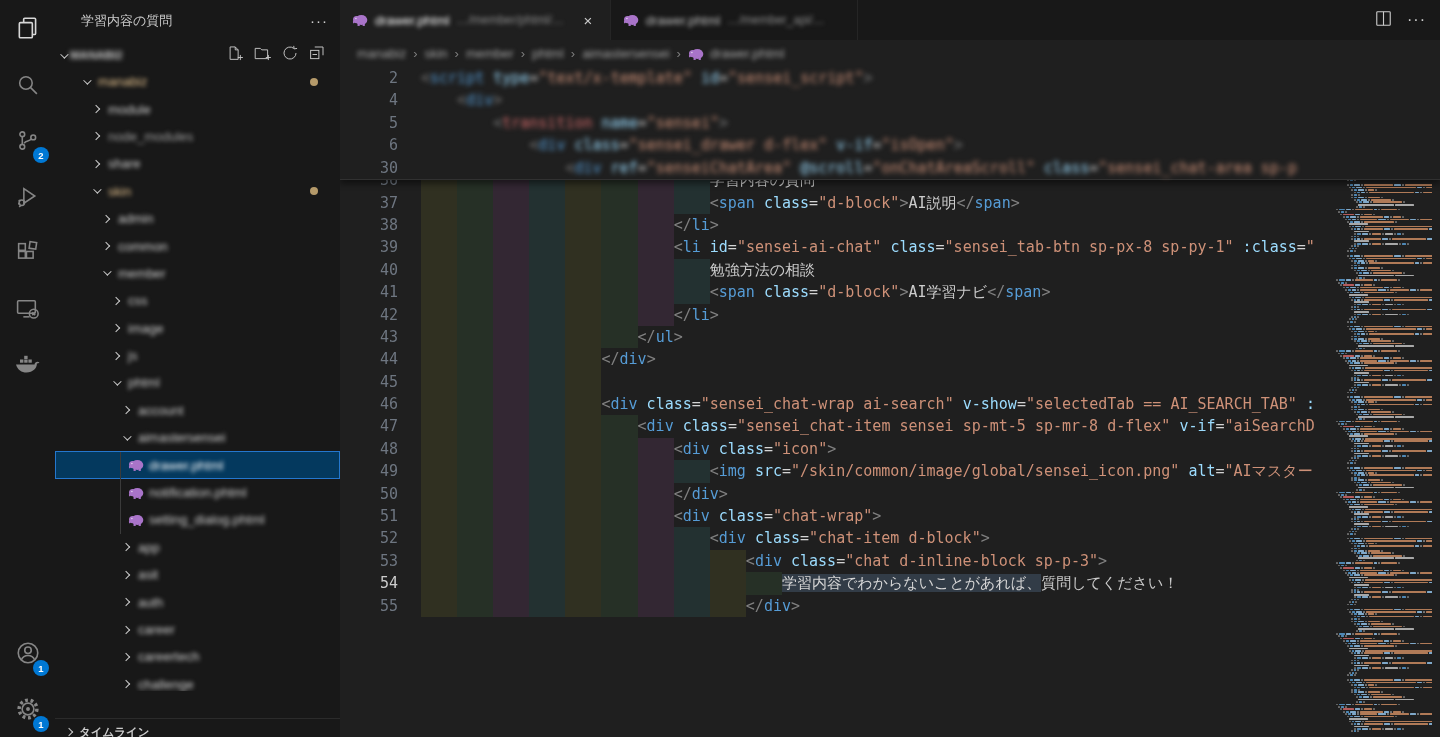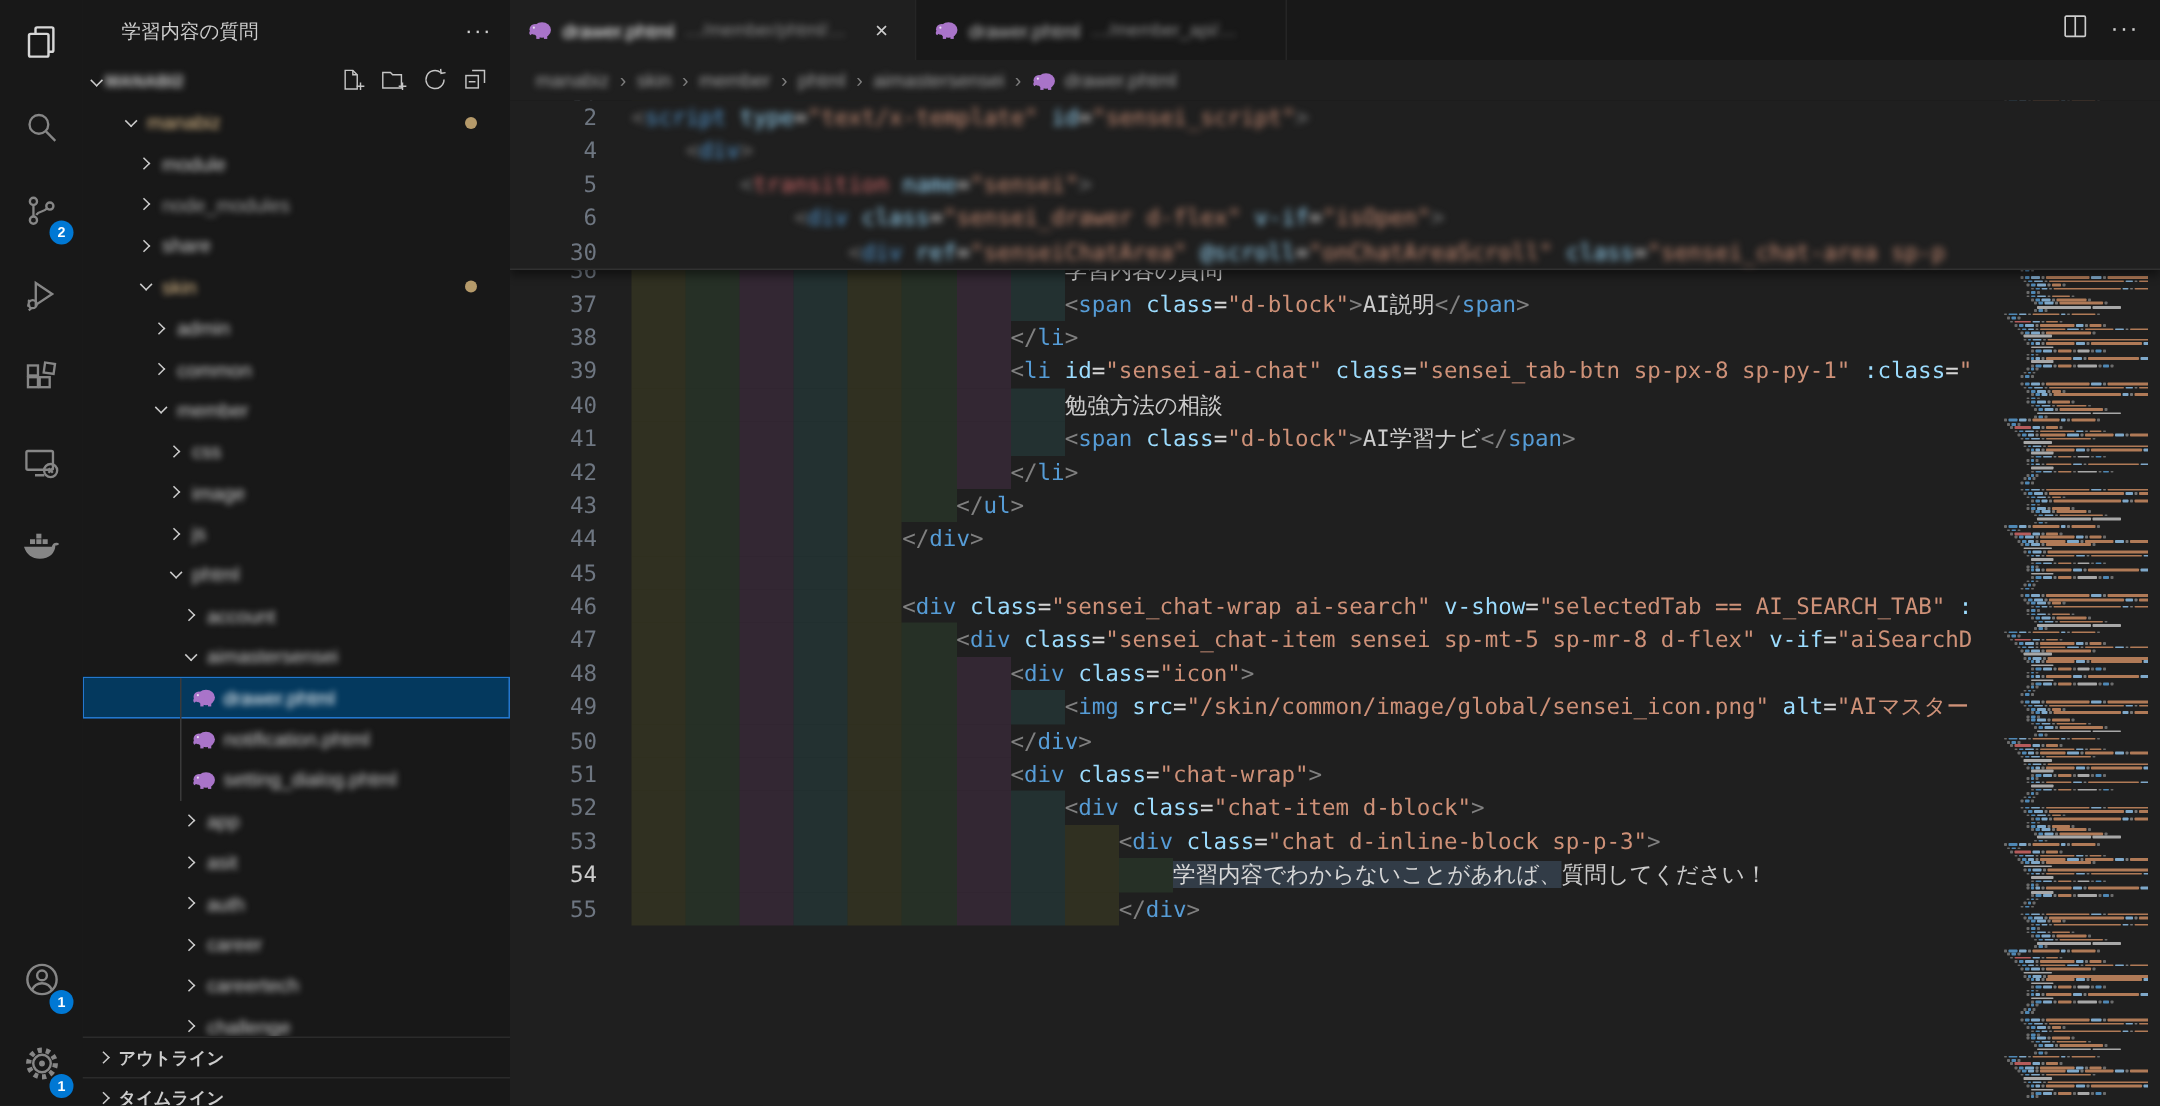--- a/index.html
+++ b/index.html
@@ -354,26 +354,20 @@
           <span class="label bl2  ">careertech</span>
         </div>
         <div class="trow" style="padding-left: 63px;">
           <span class="chev">
             <span class="chevmark chev-right"></span>
           </span>
           <span class="label bl2  ">challenge</span>
         </div>
         <div class="guide" style="top: 383.6px; height: 82.2px;"></div>
       </div>
-    <div class="sb-section" style="bottom:19px;">
-      <span class="chev">
-          <span class="chevmark chev-right"></span>
-        </span>
-      <span>アウトライン</span>
-    </div>
     <div class="sb-section" style="bottom:-8px;">
       <span class="chev">
           <span class="chevmark chev-right"></span>
         </span>
       <span>タイムライン</span>
     </div>
   </div>
 
   <div class="editorcol">
     <div class="tabbar" id="tabbar">

